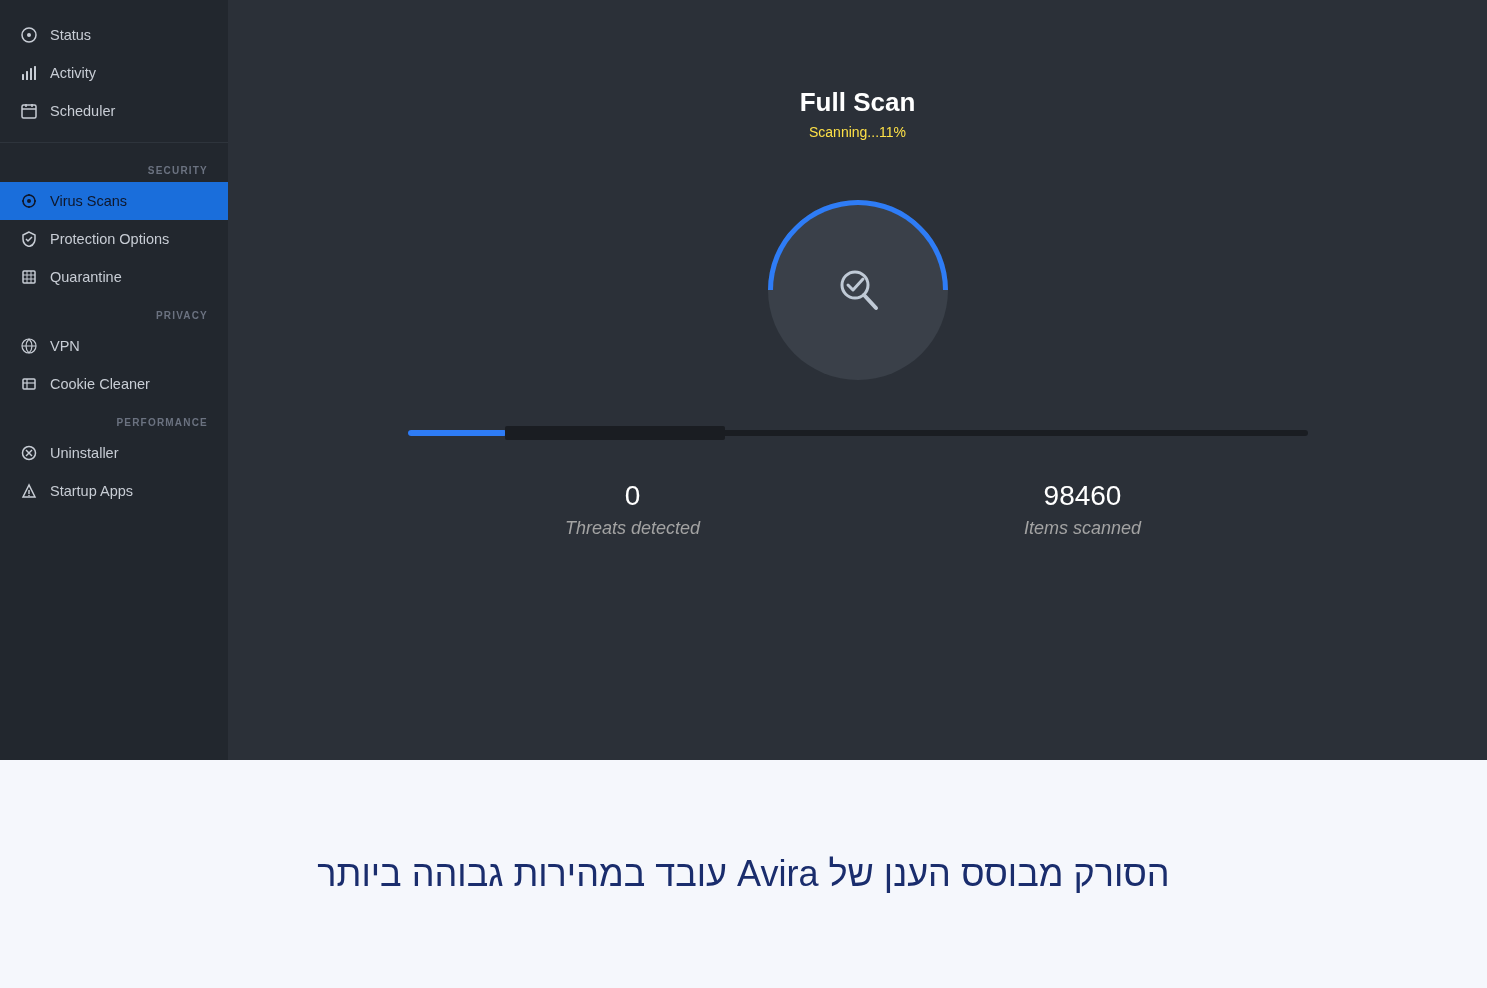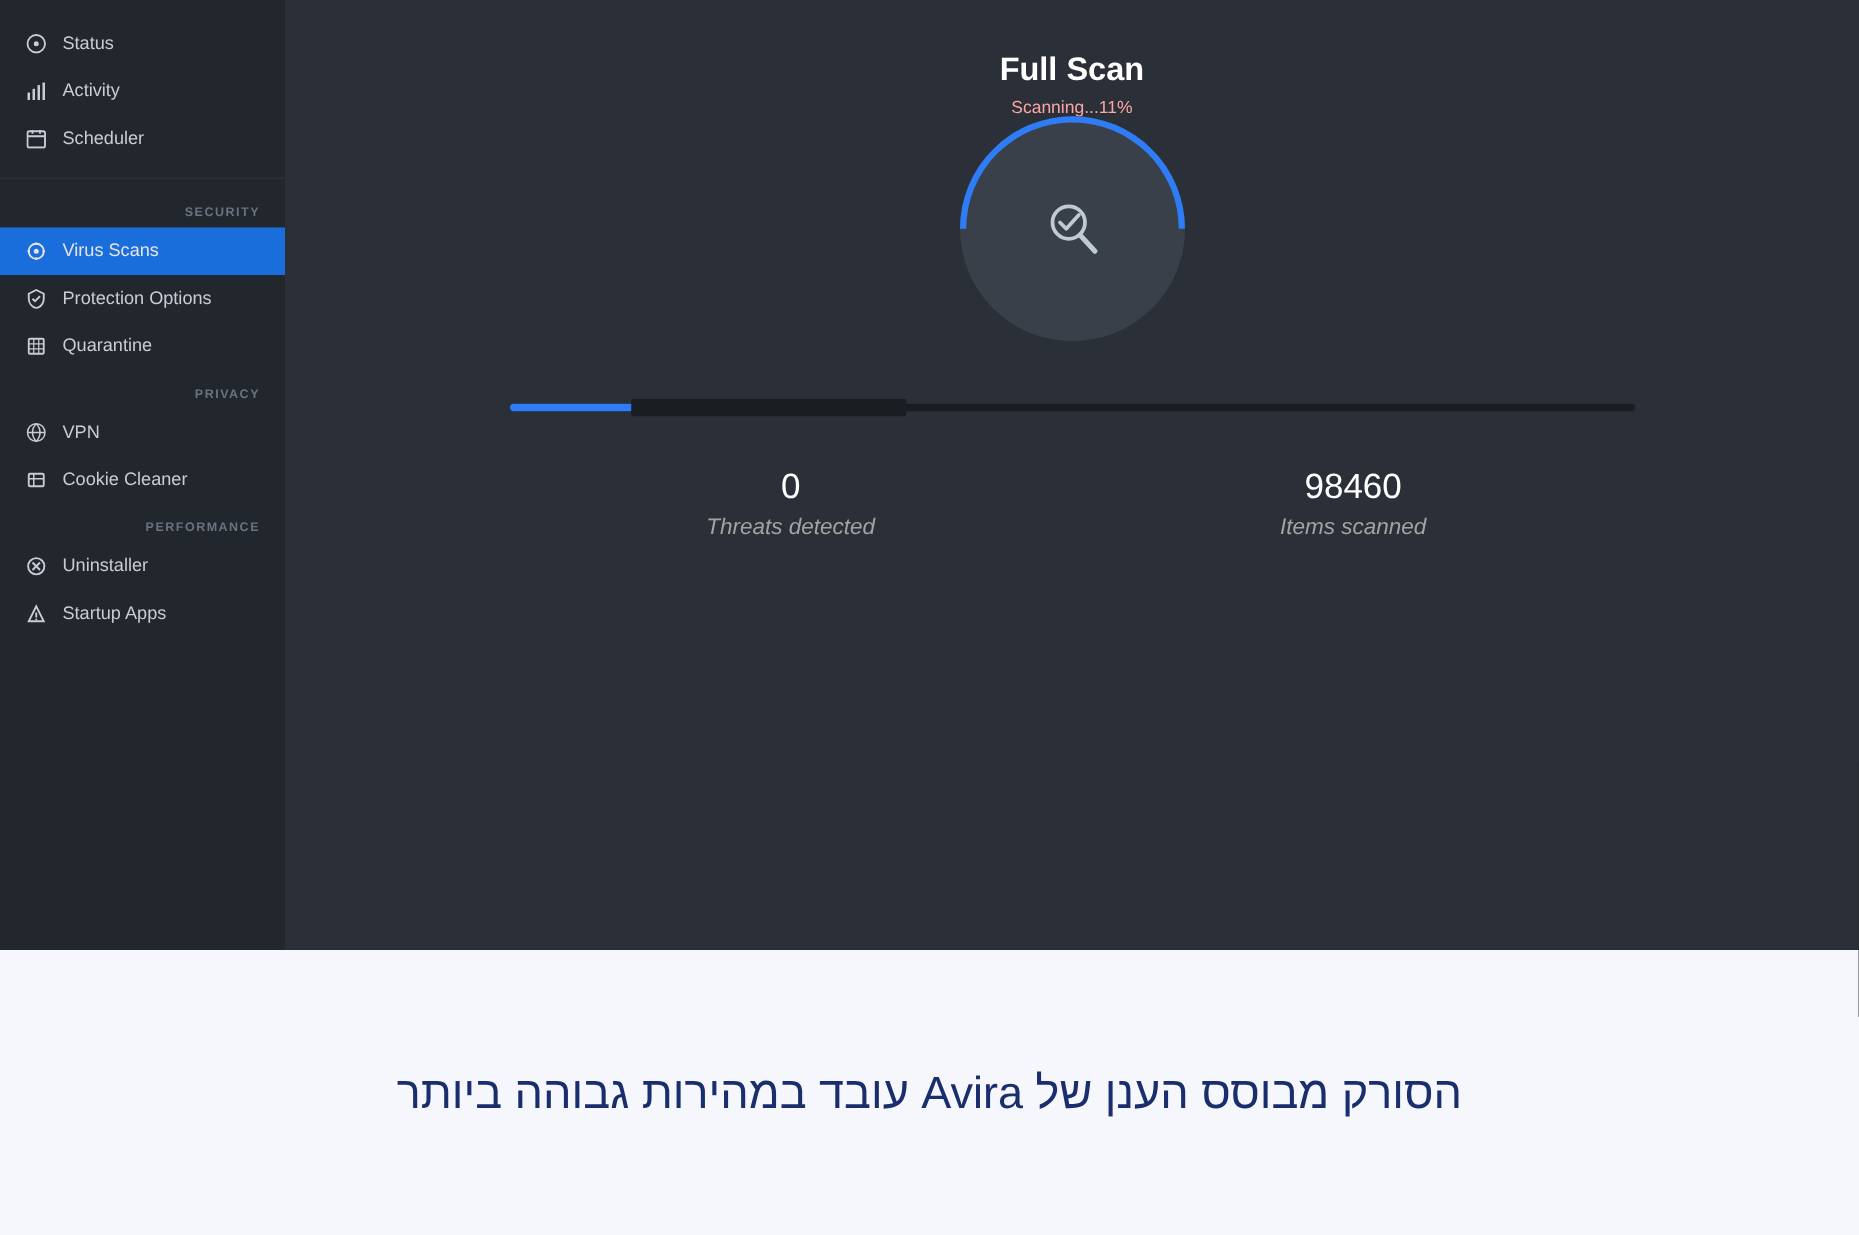--- a/index.html
+++ b/index.html
@@ -43,21 +43,21 @@
       color: #c8cdd5;
       font-size: 14.5px;
       font-weight: 400;
       cursor: pointer;
       border-radius: 0;
       transition: background 0.15s;
     }
 
     .sidebar-item.active {
       background: #1a6edb;
-      color: #e5e5e5;
+      color: #0f172a;
     }
 
     .sidebar-item .icon {
       width: 18px;
       height: 18px;
       display: flex;
       align-items: center;
       justify-content: center;
       flex-shrink: 0;
       font-size: 15px;
@@ -81,25 +81,27 @@
       flex-direction: column;
       align-items: center;
       padding: 40px 0 0 0;
     }
 
     .scan-title {
       font-size: 26px;
       font-weight: 700;
       color: #ffffff;
       margin-bottom: 6px;
+      margin-top: 47px;
     }
 
     .scan-subtitle {
       font-size: 14px;
-      color: #fca5a5;
+      color: #fde047;
+      margin-bottom: 60px;
     }
 
     
     .scan-icon-wrapper {
       position: relative;
       width: 180px;
       height: 180px;
       margin-bottom: 50px;
     }
 

